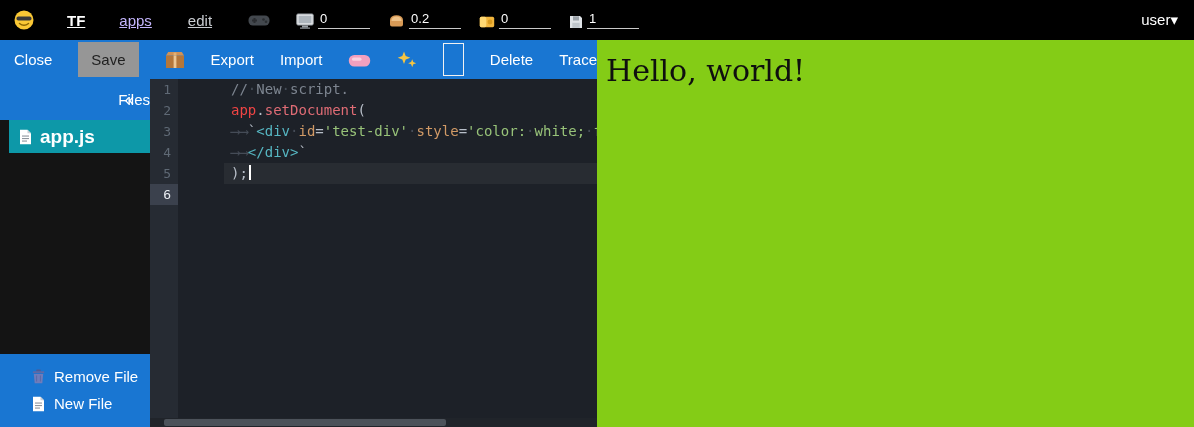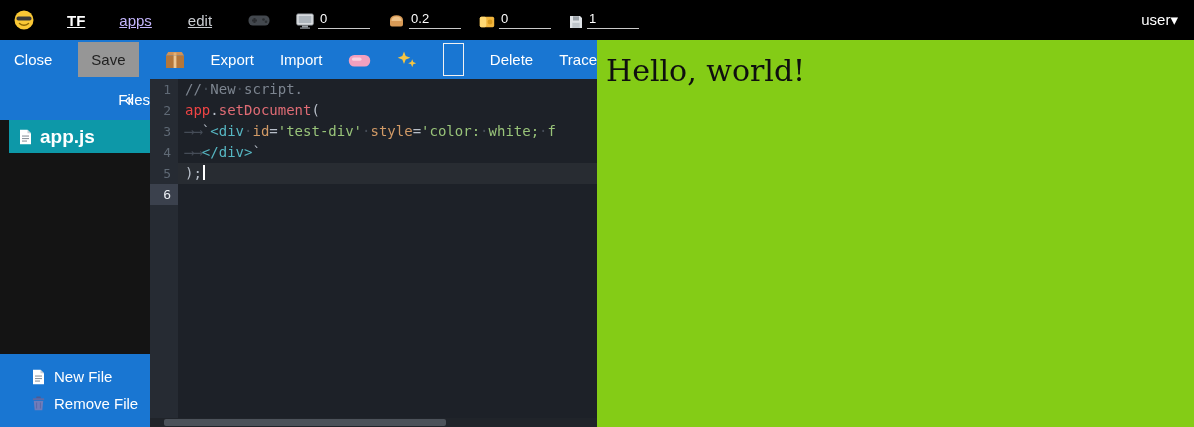--- a/index.html
+++ b/index.html
@@ -78,21 +78,21 @@
     flex:1; min-width:0; position:relative; display:flex; overflow:hidden;
     background:#1d2128;
     font-family:"DejaVu Sans Mono","Liberation Mono",monospace; font-size:14px;
   }
   .gutter { width:28px; flex-shrink:0; background:#262b33; }
   .gutter-cell {
     height:21px; line-height:21px; text-align:right; padding-right:7px;
     color:#5f6975; font-size:13px;
   }
   .gutter-cell.active { background:#3b414d; color:#e9edf2; }
-  .code { flex:1; min-width:0; }
+  .code { flex:1; min-width:0;margin-left:46px; }
   .code-line { height:21px; line-height:21px; white-space:pre; padding-left:7px; }
   .code-line.active { background:rgba(255,255,255,0.05); }
 
   .tk-ws      { color:#454c57; }
   .tk-comment { color:#7d8590; }
   .tk-var     { color:#ef4444; }
   .tk-prop    { color:#e06c75; }
   .tk-punct   { color:#b8bfc9; }
   .tk-tag     { color:#56b6c2; }
   .tk-attr    { color:#d19a66; }
@@ -247,41 +247,41 @@
                   <rect x="3" y="9" width="7" height="1.1" fill="#8f969d"></rect>
                   <rect x="3" y="11.5" width="5" height="1.1" fill="#8f969d"></rect>
                 </svg>
             </span>
             <span>app.js</span>
           </div>
           <div class="sidebar-fill"></div>
           <div class="sidebar-footer">
             <button class="footer-action">
               <span class="icon">
+                <svg width="13" height="15" viewBox="0 0 13 15">
+                    <rect x="4.3" y="0.5" width="4.4" height="2" rx="0.6" fill="#4f5b93"></rect>
+                    <rect x="0.8" y="2.2" width="11.4" height="2" rx="0.6" fill="#5d6aa8"></rect>
+                    <path d="M1.8 5h9.4l-0.9 9.2H2.7z" fill="#6f7cba"></path>
+                    <rect x="4" y="6.5" width="1.1" height="6" fill="#5d6aa8"></rect>
+                    <rect x="7.9" y="6.5" width="1.1" height="6" fill="#5d6aa8"></rect>
+                  </svg>
+              </span>
+              <span>Remove File</span>
+            </button>
+            <button class="footer-action">
+              <span class="icon">
                 <svg width="13" height="16" viewBox="0 0 13 16">
                     <path d="M1 0.8h7.5L12 4.3v11H1z" fill="#fff"></path>
                     <path d="M8.5 0.8L12 4.3H8.5z" fill="#c9ced4"></path>
                     <rect x="3" y="6.5" width="7" height="1.1" fill="#8f969d"></rect>
                     <rect x="3" y="9" width="7" height="1.1" fill="#8f969d"></rect>
                     <rect x="3" y="11.5" width="5" height="1.1" fill="#8f969d"></rect>
                   </svg>
               </span>
               <span>New File</span>
-            </button>
-            <button class="footer-action">
-              <span class="icon">
-                <svg width="13" height="15" viewBox="0 0 13 15">
-                    <rect x="4.3" y="0.5" width="4.4" height="2" rx="0.6" fill="#4f5b93"></rect>
-                    <rect x="0.8" y="2.2" width="11.4" height="2" rx="0.6" fill="#5d6aa8"></rect>
-                    <path d="M1.8 5h9.4l-0.9 9.2H2.7z" fill="#6f7cba"></path>
-                    <rect x="4" y="6.5" width="1.1" height="6" fill="#5d6aa8"></rect>
-                    <rect x="7.9" y="6.5" width="1.1" height="6" fill="#5d6aa8"></rect>
-                  </svg>
-              </span>
-              <span>Remove File</span>
             </button>
           </div>
         </aside>
 
         <div class="editor">
           <div class="gutter" id="gutter">
               <div class="gutter-cell">1</div>
               <div class="gutter-cell">2</div>
               <div class="gutter-cell">3</div>
               <div class="gutter-cell">4</div>

